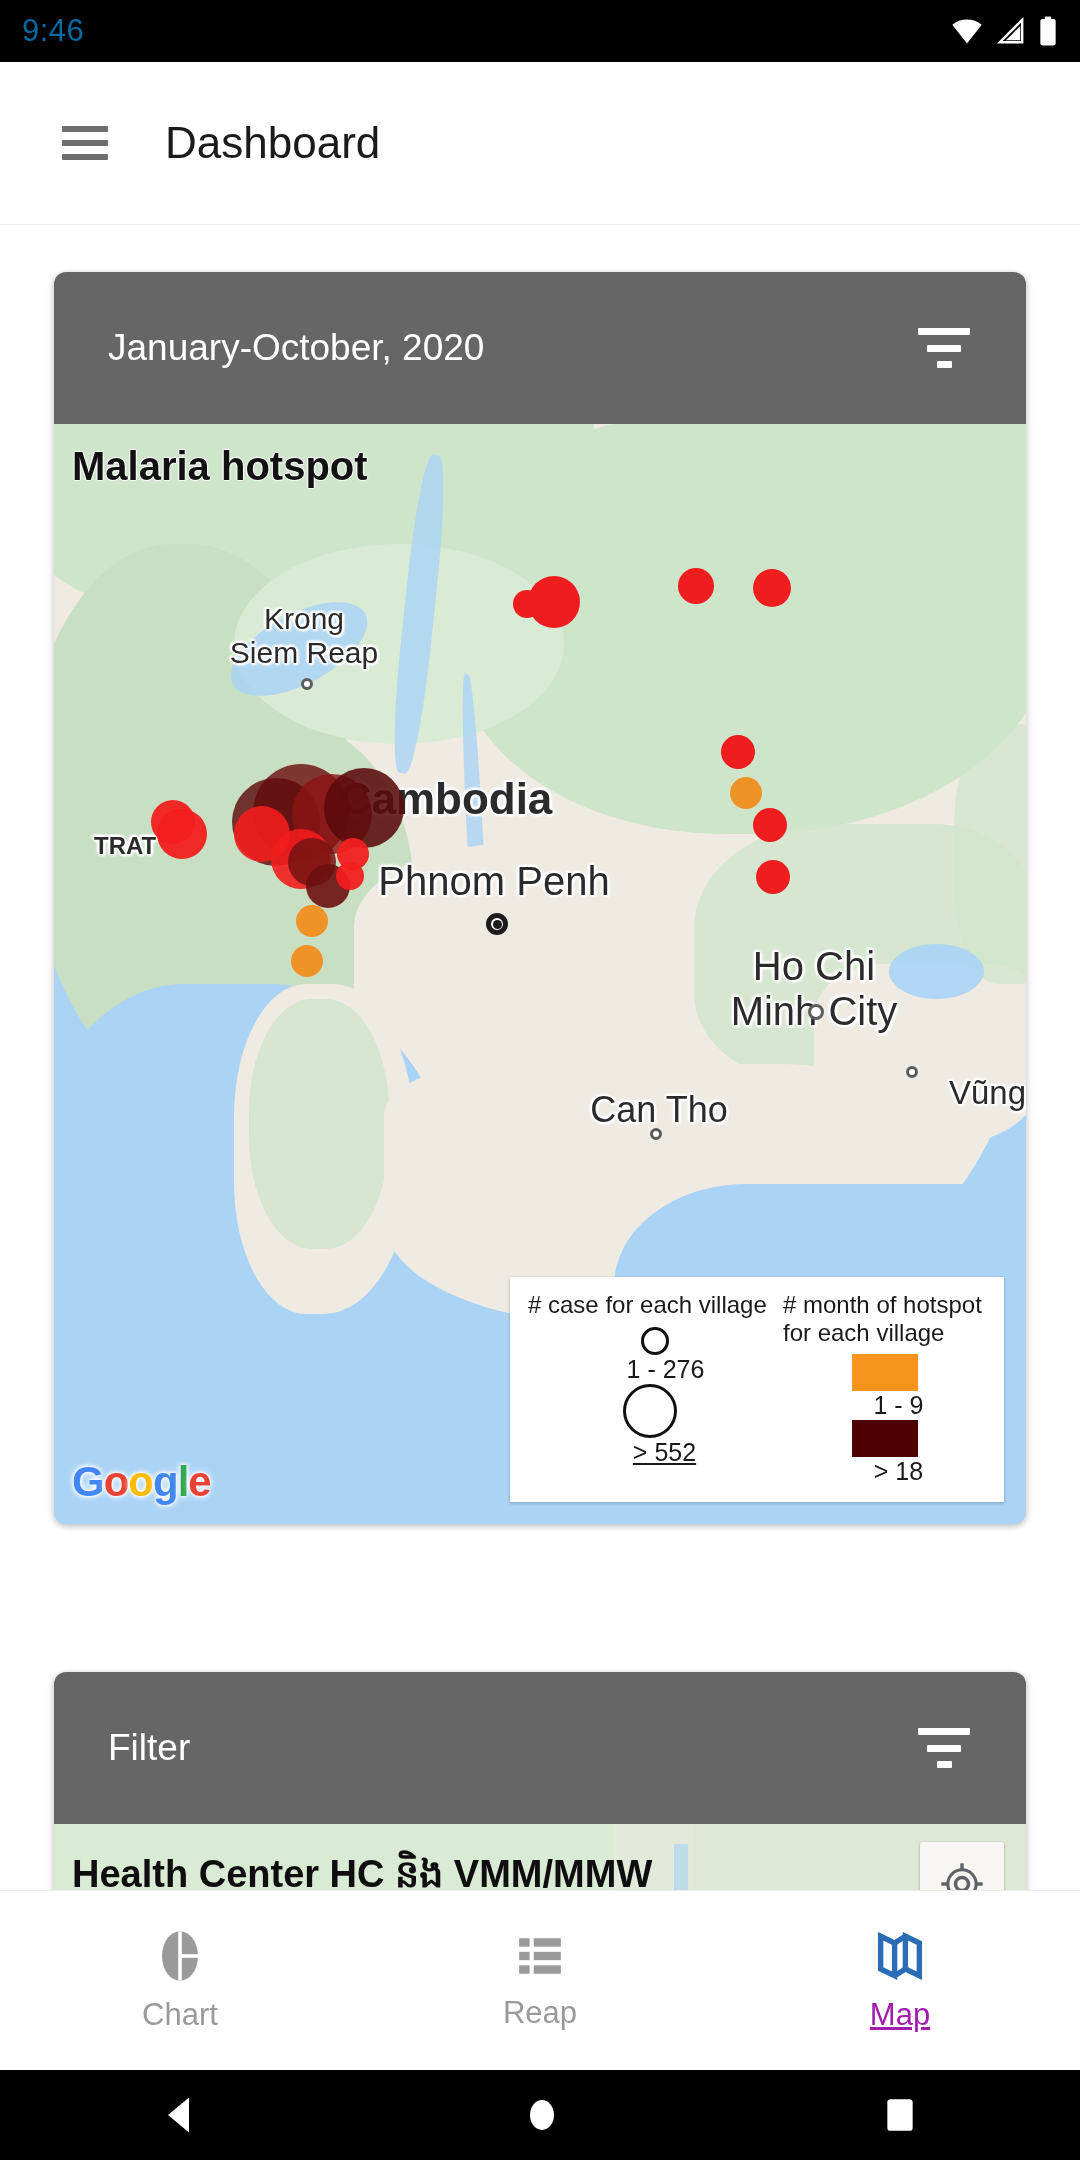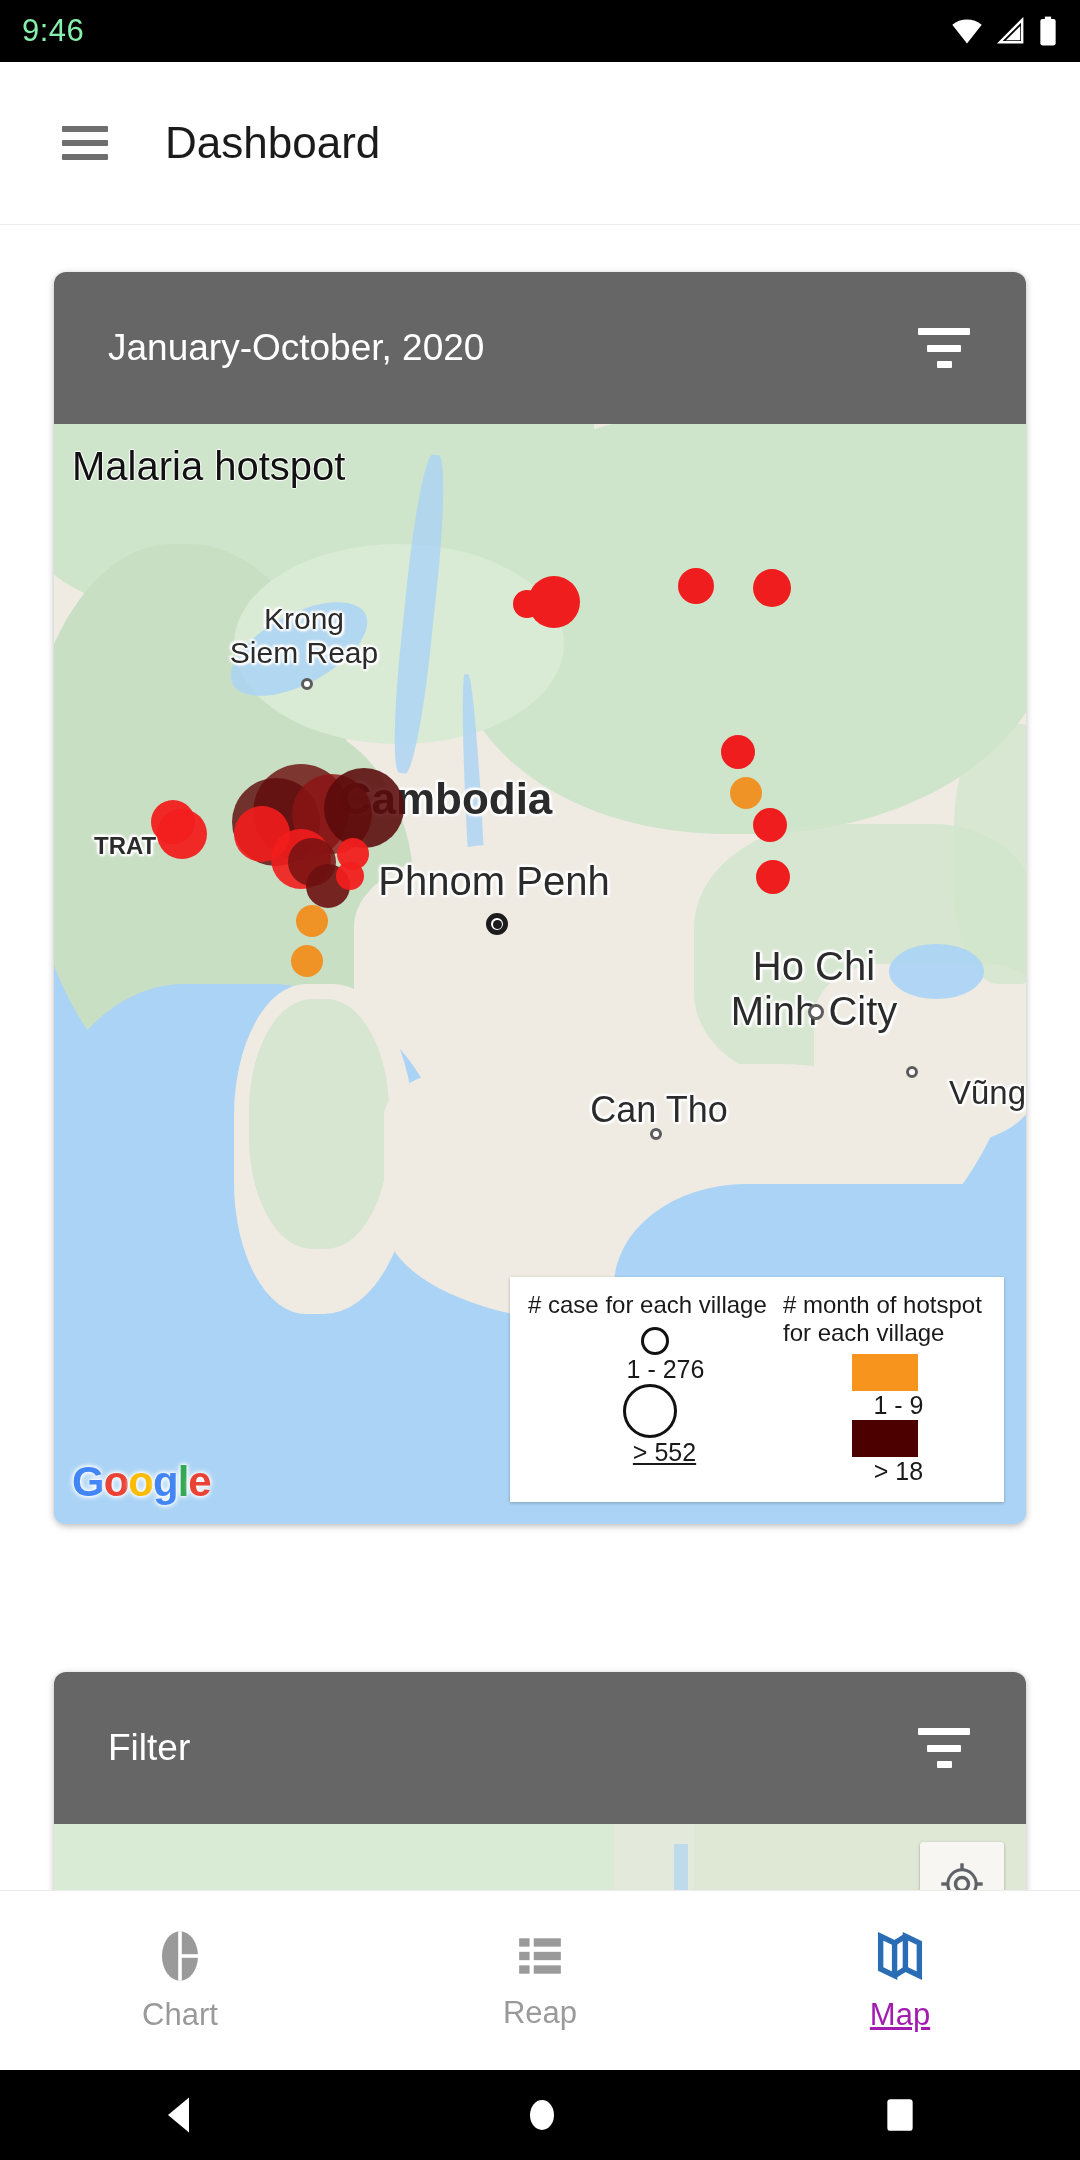--- a/index.html
+++ b/index.html
@@ -2,21 +2,21 @@
 <html><head>
 <meta charset="utf-8">
 <style>
   * { margin:0; padding:0; box-sizing:border-box; }
   html,body { width:1080px; height:2160px; overflow:hidden; background:#fff;
               font-family:"Liberation Sans", sans-serif; }
 
   
   .statusbar{position:absolute;left:0;top:0;width:1080px;height:62px;background:#000;
              display:flex;align-items:center;justify-content:space-between;padding:0 22px;}
-  .status-time{color:#86efac;font-size:31px;letter-spacing:.5px;}
+  .status-time{color:#0369a1;font-size:31px;letter-spacing:.5px;}
   .status-icons{display:flex;align-items:center;gap:11px;}
 
   
   .appbar{position:absolute;left:0;top:62px;width:1080px;height:163px;background:#fff;
           display:flex;align-items:center;border-bottom:1px solid #ececec;padding-left:14px;}
   .hamburger{width:46px;height:34px;margin-left:48px;display:flex;flex-direction:column;
              justify-content:space-between;cursor:pointer;}
   .hamburger span{display:block;height:6px;background:#6e6e6e;border-radius:1px;}
   .appbar-title{margin-left:57px;font-size:44px;color:#1b1b1b;font-weight:400;}
 
@@ -48,21 +48,21 @@
   .relief{position:absolute;background:#c9dfc4;}
 
   .maplabel{position:absolute;color:#2b2b2b;white-space:nowrap;
             text-shadow:-2px 0 2px #fff,2px 0 2px #fff,0 -2px 2px #fff,0 2px 2px #fff,
                         -2px -2px 2px #fff,2px 2px 2px #fff,0 0 5px #fff;}
   .citydot{position:absolute;border:3px solid #5c5c5c;border-radius:50%;background:#fff;}
   .capdot{position:absolute;border:5px solid #1c1c1c;border-radius:50%;background:#fff;
           display:flex;align-items:center;justify-content:center;}
   .capdot::after{content:"";width:9px;height:9px;border-radius:50%;background:#1c1c1c;}
 
-  .hotspot-title{position:absolute;left:18px;top:20px;font-size:40px;font-weight:normal;
+  .hotspot-title{position:absolute;left:18px;top:20px;font-size:40px;font-weight:bold;
                  color:#111;text-shadow:-1px 0 1px #fff,1px 0 1px #fff,0 -1px 1px #fff,0 1px 1px #fff;}
 
   .marker{position:absolute;border-radius:50%;}
 
   
   .legend{position:absolute;right:22px;bottom:22px;background:#fff;display:flex;
           padding:14px 18px 16px 18px;box-shadow:0 1px 3px rgba(0,0,0,.25);}
   .legend-col{display:flex;flex-direction:column;}
   .legend-col.left{width:243px;}
   .legend-col.right{width:215px;padding-left:12px;}
@@ -251,20 +251,21 @@
         </div>
     </div>
     <div class="filter-map">
       <div class="map-layer">
         <div class="green" style="left:0;top:0;width:972px;height:120px;"></div>
         <div class="green2" style="left:0;top:0;width:640px;height:120px;"></div>
         <div class="land" style="left:560px;top:0;width:412px;height:120px;opacity:.45;"></div>
 
         <div class="water" style="left:620px;top:20px;width:14px;height:100px;opacity:.65;"></div>
       </div>
+      <div class="filter-map-label">Health Center HC និង VMM/MMW</div>
       <div class="locate-btn">
         <svg width="46" height="46" viewBox="0 0 24 24">
           <circle cx="12" cy="12" r="3.4" fill="none" stroke="#5f6368" stroke-width="1.8"></circle>
           <circle cx="12" cy="12" r="7.4" fill="none" stroke="#5f6368" stroke-width="1.6"></circle>
           <line x1="12" y1="1.2" x2="12" y2="4.6" stroke="#5f6368" stroke-width="1.8"></line>
           <line x1="12" y1="19.4" x2="12" y2="22.8" stroke="#5f6368" stroke-width="1.8"></line>
           <line x1="1.2" y1="12" x2="4.6" y2="12" stroke="#5f6368" stroke-width="1.8"></line>
           <line x1="19.4" y1="12" x2="22.8" y2="12" stroke="#5f6368" stroke-width="1.8"></line>
         </svg>
       </div>

